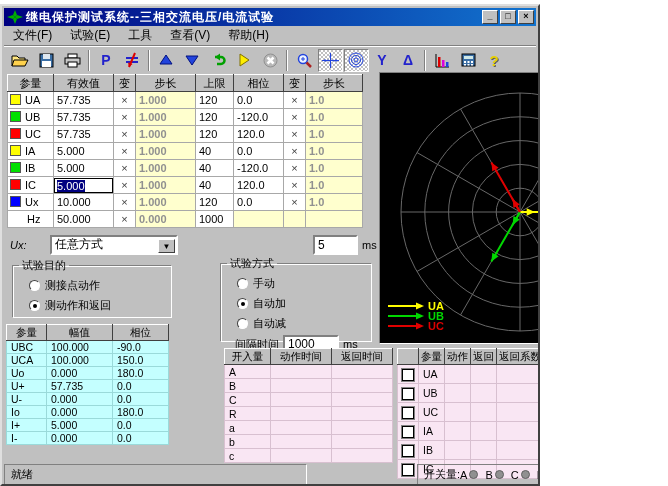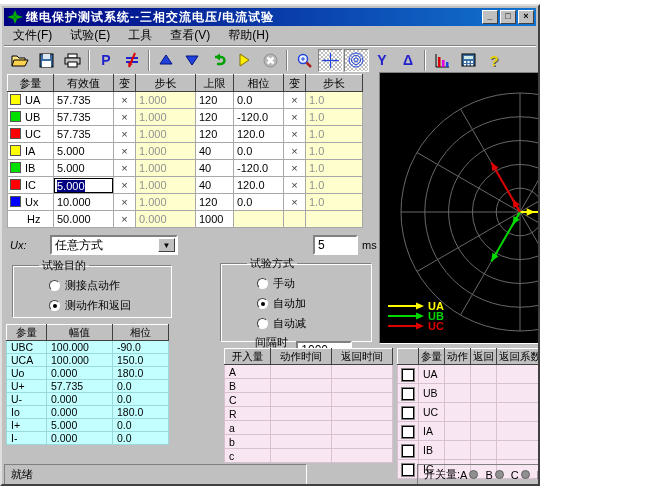--- a/index.html
+++ b/index.html
@@ -28,36 +28,36 @@
   .tsep { width:2px; height:21px; margin:0 3px; border-left:1px solid #808080; border-right:1px solid #fff; }
   .tletter { font-weight:bold; font-size:14px; color:#2222cc; }
   .thelp { font-weight:bold; font-size:15px; color:#e8d000; text-shadow:1px 1px 0 #606060; }
   
   #param-table { position:absolute; left:5px; top:68px; border-collapse:collapse; table-layout:fixed; background:#fff; font-size:11px; }
   #param-table th { background:#c0c0c0; border:1px solid; border-color:#fff #404040 #404040 #fff; font-weight:normal; height:17px; padding:0 2px; }
   #param-table td { border:1px solid #a8a8a8; height:17px; padding:0 3px; white-space:nowrap; overflow:hidden; }
   #param-table td.c-name { padding-left:2px; }
   .swatch { display:inline-block; width:11px; height:11px; vertical-align:-1px; margin-right:4px; border:1px solid #555; }
   .noswatch { display:inline-block; width:13px; margin-right:4px; }
-  td.c-step { background:#ffffce; color:#909090; }
+  td.c-step { background:#ffffce; color:#909090;font-weight:bold; }
   td.c-var { text-align:center; color:#404040; }
   td.empty-y { background:#ffffce; }
   .editcell { border:1px solid #000; background:#fff; height:15px; line-height:14px; padding-left:2px; }
   .editcell .sel { background:#000080; color:#fff; }
   
   .field-label { position:absolute; font-size:11px; white-space:nowrap; }
   #ux-combo { position:absolute; left:48px; top:229px; width:128px; height:20px; background:#fff;
-              border:2px solid; border-color:#808080 #fff #fff #808080; display:flex; align-items:center; }
+              border:2px solid; border-color:#808080 #fff #fff #808080; display:flex; align-items:flex-end; }
   #ux-combo .cv { flex:1; font-size:12px; padding-left:3px; }
   .combo-btn { width:17px; height:14px; margin-right:1px; background:#c0c0c0; border:1px solid; border-color:#fff #404040 #404040 #fff;
                font-size:8px; text-align:center; line-height:13px; }
   .textbox { position:absolute; background:#fff; border:2px solid; border-color:#808080 #fff #fff #808080;
              font-size:12px; padding:1px 3px; }
   
-  fieldset { position:absolute; border:1px solid; border-color:#808080 #fff #fff #808080; box-shadow:1px 1px 0 #fff inset; font-size:11px;padding-left:20px; }
+  fieldset { position:absolute; border:1px solid; border-color:#808080 #fff #fff #808080; box-shadow:1px 1px 0 #fff inset; font-size:11px; }
   legend { font-size:11px; margin-left:6px; padding:0 3px; }
   .radio-row { display:flex; align-items:center; gap:5px; margin:5px 0 0 16px; white-space:nowrap; }
   .radio { width:11px; height:11px; border-radius:50%; background:#fff; border:1px solid; border-color:#404040 #fff #fff #404040; position:relative; flex:none; }
   .radio.on::after { content:""; position:absolute; left:3px; top:3px; width:4px; height:4px; border-radius:50%; background:#000; }
   
   .mini-table { position:absolute; border-collapse:collapse; table-layout:fixed; font-size:10.5px; }
   .mini-table th { background:#c0c0c0; border:1px solid; border-color:#fff #404040 #404040 #fff; font-weight:normal; height:16px; padding:0 2px; white-space:nowrap; }
   .mini-table td { border:1px solid #b8c8c8; padding:0 4px; white-space:nowrap; }
   #seq-table td { background:#c4ffff; height:13px; border-color:#9adada; }
   .pink td { background:#f9e6f3; border-color:#d8c0d0 !important; }

